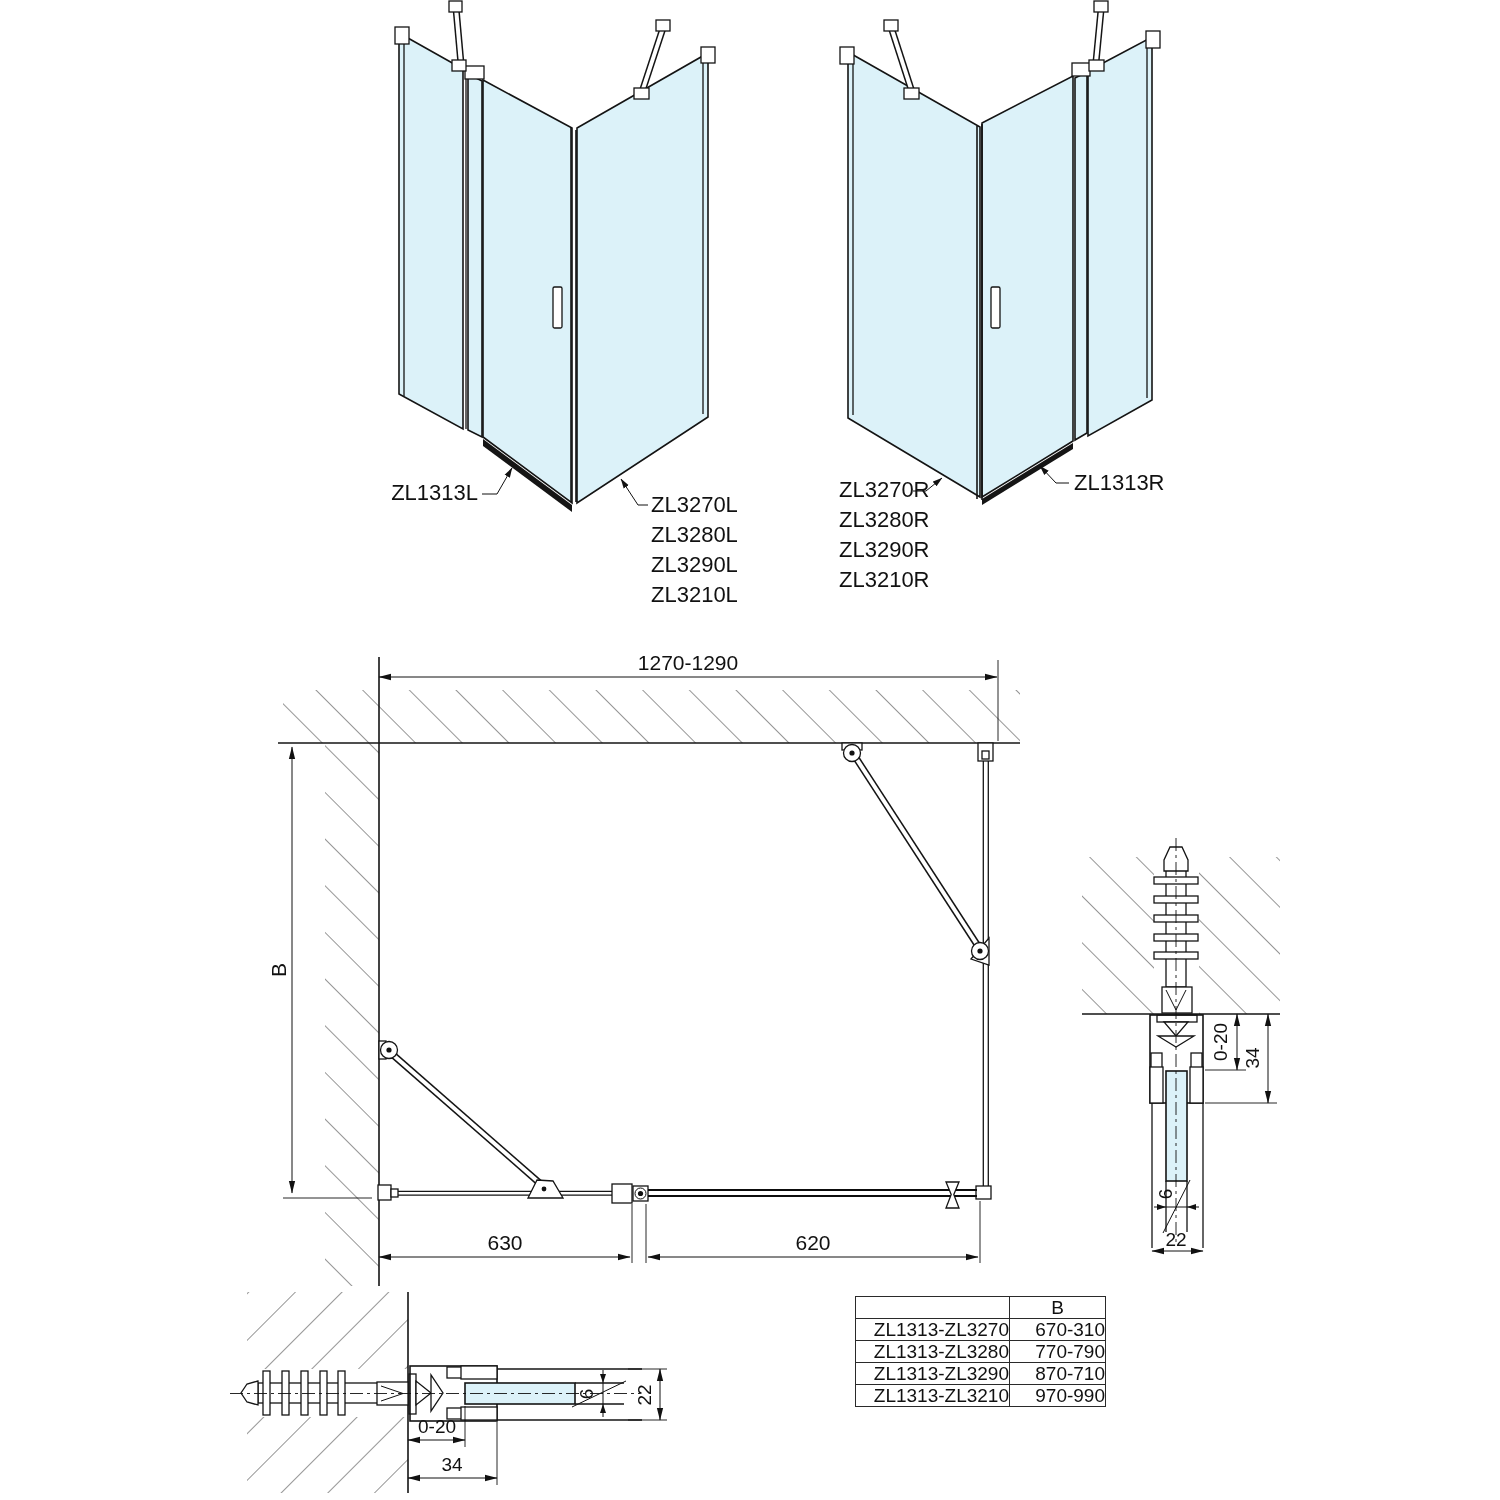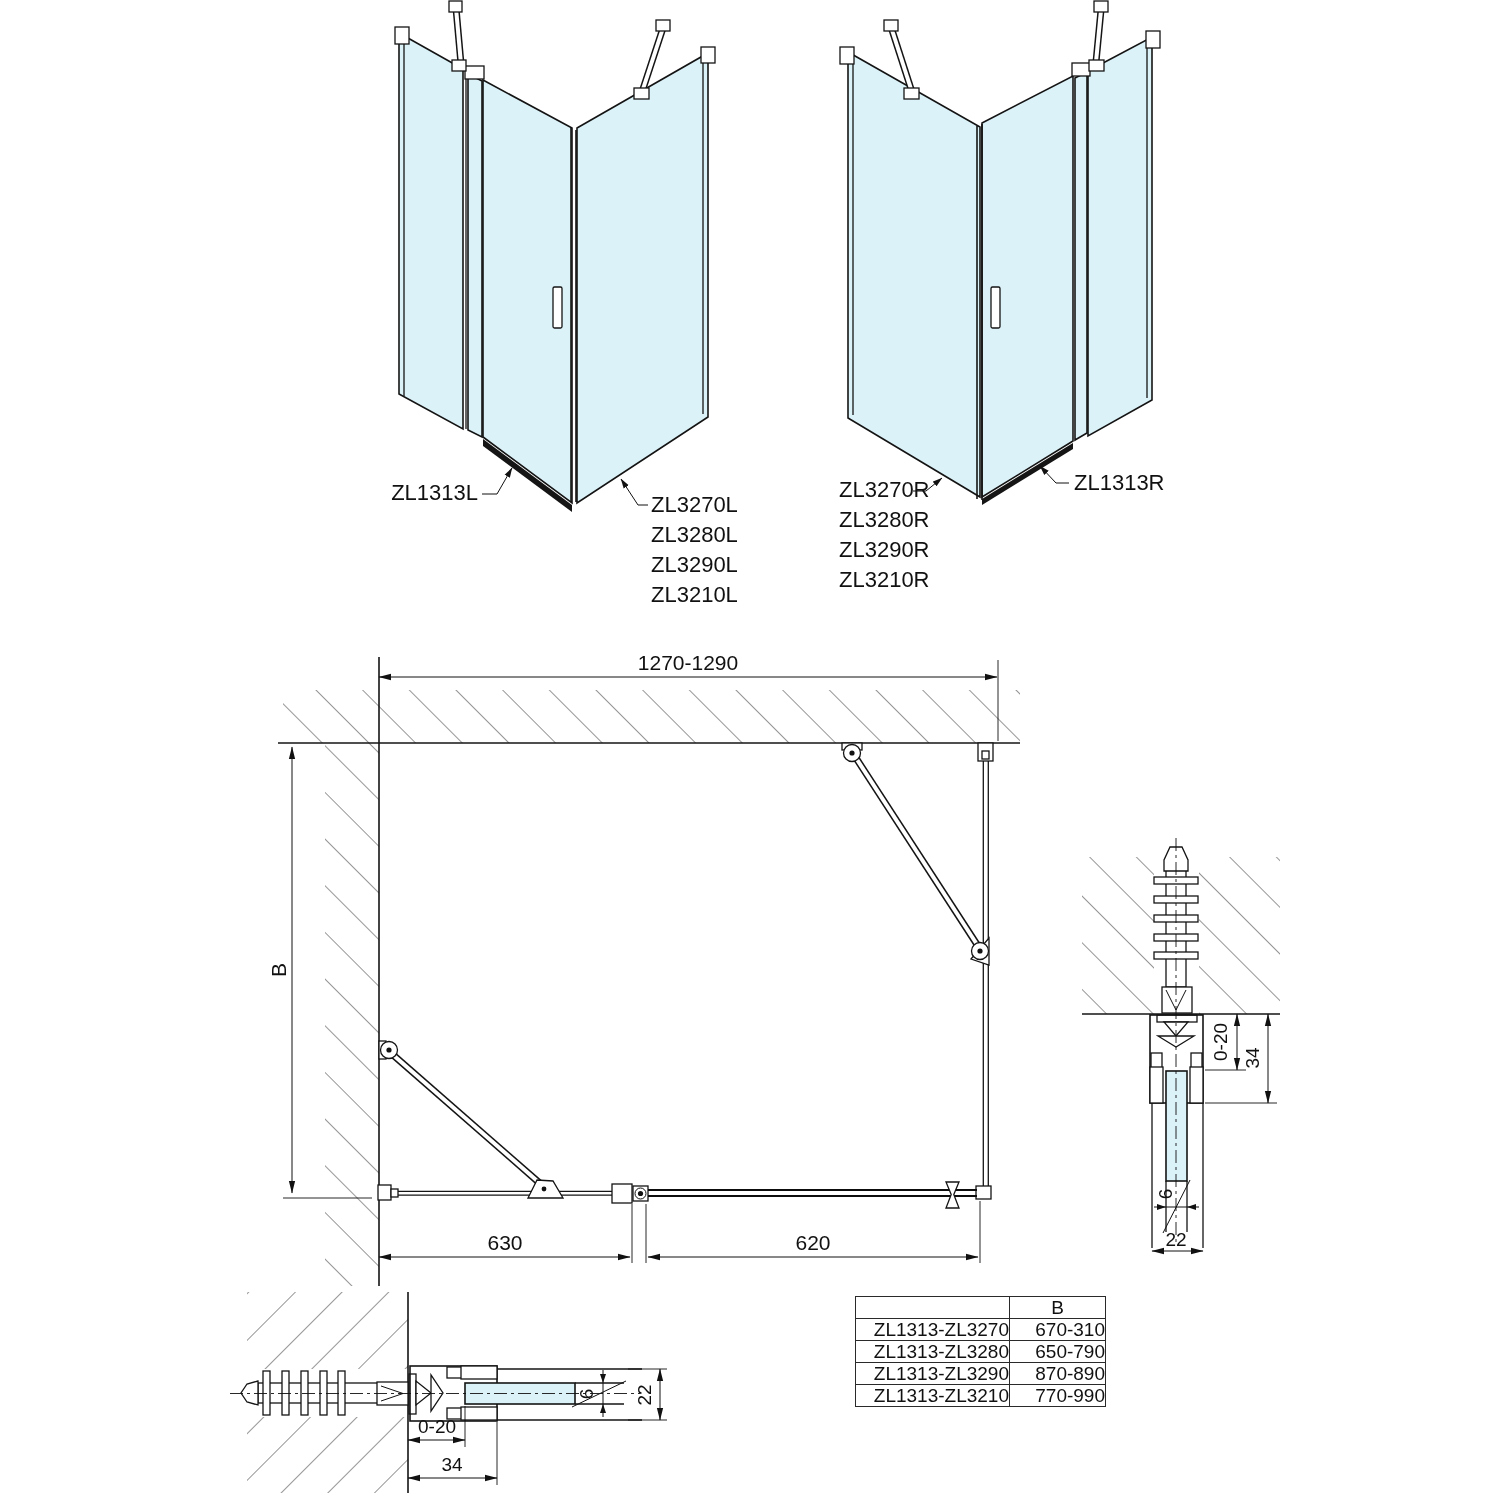--- a/index.html
+++ b/index.html
@@ -306,25 +306,25 @@
         <tr>
     <th></th>
     <th>B</th>
   </tr>
   <tr>
     <td>ZL1313-ZL3270</td>
     <td>670-310</td>
   </tr>
   <tr>
     <td>ZL1313-ZL3280</td>
-    <td>650-790</td>
+    <td>770-790</td>
   </tr>
   <tr>
     <td>ZL1313-ZL3290</td>
-    <td>870-890</td>
+    <td>870-710</td>
   </tr>
   <tr>
     <td>ZL1313-ZL3210</td>
-    <td>770-990</td>
+    <td>970-990</td>
   </tr>
 </tbody>
     </table>
 </div>
 
 </body></html>

